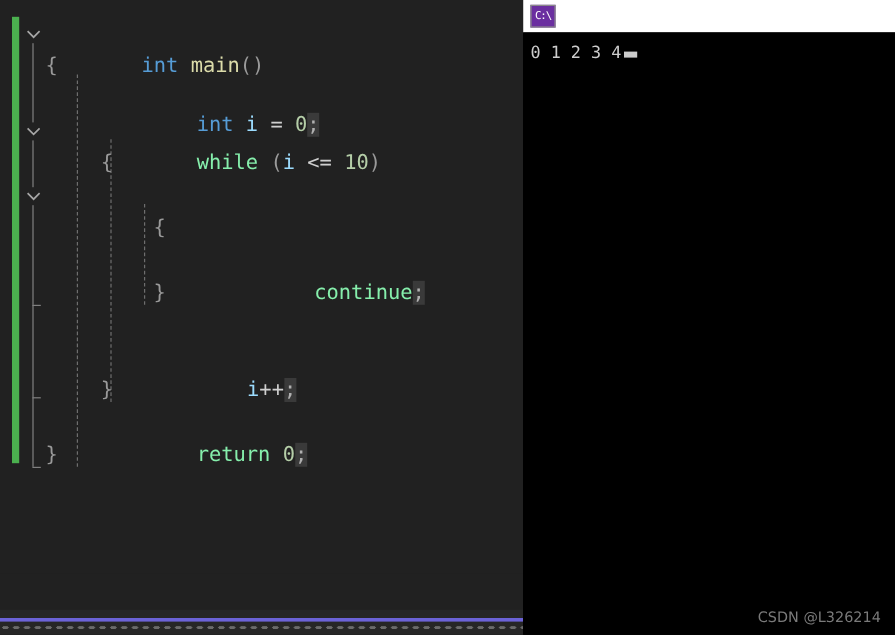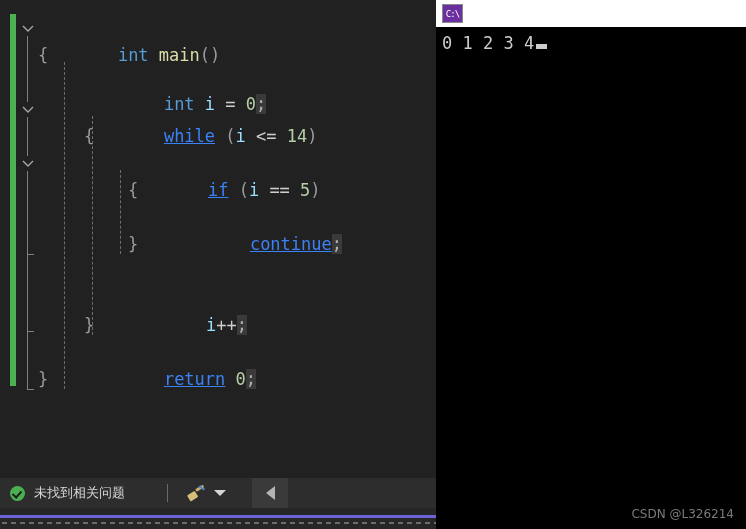--- a/index.html
+++ b/index.html
@@ -48,21 +48,21 @@
     position:absolute;width:7px;height:1px;background:#808080;
   }
   
   .iguide{
     position:absolute;width:0;border-left:1px dashed #6e6e6e;
   }
   .code-text{
     position:absolute;left:36px;top:0;
   }
   
-  .t-kw      {color:#3b82f6;text-decoration:underline;}   
+  .t-kw      {color:#86efac;}   
   .t-type    {color:#569cd6;}   
   .t-fn      {color:#dcdcaa;}   
   .t-var     {color:#9cdcfe;}   
   .t-num     {color:#b5cea8;}   
   .t-punc    {color:#cfcfcf;}
   .t-brace   {color:#9a9a9a;}
   .t-str     {color:#ce9178;}
   .t-fmt     {color:#d69d85;}
   .t-semi    {color:#b0b0b0;background:#3a3a3a;}
 
@@ -135,21 +135,21 @@
   #console-title-text{
     margin-left:7px;color:#111;font-size:14px;
     font-family:"DejaVu Sans","Liberation Sans",sans-serif;
     white-space:nowrap;overflow:hidden;
   }
   #console-body{
     position:absolute;left:0;top:27px;width:310px;height:502px;
     background:#000;padding:6px 0 0 6px;box-sizing:border-box;
   }
   #console-output{
-    color:#ccc;font-size:17px;font-family:"DejaVu Sans Mono",monospace;
+    color:#ccc;font-size:14px;font-family:"DejaVu Sans Mono",monospace;
     white-space:pre;
   }
   #console-cursor{
     display:inline-block;width:11px;height:5px;background:#cccccc;
     vertical-align:baseline;margin-left:2px;
   }
   #watermark{
     position:absolute;right:12px;bottom:8px;color:#7a7a7a;
     font-size:12px;font-family:"DejaVu Sans","Liberation Sans",sans-serif;
     white-space:nowrap;
@@ -211,39 +211,34 @@
     </div>
 
     <div class="code-line" style="top:64px;position:absolute;left:0;width:436px;">
       <span class="code-text" style="left:82px;">
         <span class="t-type">int</span><span class="t-punc"> </span><span class="t-var">i</span><span class="t-punc"> </span><span class="t-punc">=</span><span class="t-punc"> </span><span class="t-num">0</span><span class="t-semi">;</span>
       </span>
     </div>
 
     <div class="code-line" style="top:96px;position:absolute;left:0;width:436px;">
       <span class="code-text" style="left:82px;">
-        <span class="t-kw">while</span><span class="t-punc"> </span><span class="t-brace">(</span><span class="t-var">i</span><span class="t-punc"> </span><span class="t-punc">&lt;=</span><span class="t-punc"> </span><span class="t-num">14</span><span class="t-brace">)</span>
+        <span class="t-kw">while</span><span class="t-punc"> </span><span class="t-brace">(</span><span class="t-var">i</span><span class="t-punc"> </span><span class="t-punc">&lt;=</span><span class="t-punc"> </span><span class="t-num">10</span><span class="t-brace">)</span>
       </span>
     </div>
 
     <div class="code-line" style="top:123px;position:absolute;left:0;width:436px;">
       <span class="code-text" style="left:84px;"><span class="t-brace">{</span></span>
     </div>
 
-    <div class="code-line" style="top:150px;position:absolute;left:0;width:436px;">
-      <span class="code-text" style="left:126px;">
-        <span class="t-kw">if</span><span class="t-punc"> </span><span class="t-brace">(</span><span class="t-var">i</span><span class="t-punc"> </span><span class="t-punc">==</span><span class="t-punc"> </span><span class="t-num">5</span><span class="t-brace">)</span>
-      </span>
-    </div>
 
     <div class="code-line" style="top:177px;position:absolute;left:0;width:436px;">
       <span class="code-text" style="left:128px;"><span class="t-brace">{</span></span>
     </div>
 
-    <div class="code-line" style="top:204px;position:absolute;left:0;width:436px;">
+    <div class="code-line" style="top:204px;position:absolute;left:12px;width:436px;">
       <span class="code-text" style="left:168px;">
         <span class="t-kw">continue</span><span class="t-semi">;</span>
       </span>
     </div>
 
     <div class="code-line" style="top:231px;position:absolute;left:0;width:436px;">
       <span class="code-text" style="left:128px;"><span class="t-brace">}</span></span>
     </div>
 
 
@@ -262,37 +257,20 @@
         <span class="t-kw">return</span><span class="t-punc"> </span><span class="t-num">0</span><span class="t-semi">;</span>
       </span>
     </div>
 
     <div class="code-line" style="top:366px;position:absolute;left:0;width:436px;">
       <span class="code-text" style="left:38px;"><span class="t-brace">}</span></span>
     </div>
 
   </div>
 
-  <div id="status-bar">
-    <div id="status-check"></div>
-    <div id="status-text">未找到相关问题</div>
-    <div class="status-sep"></div>
-    <div id="broom-icon">
-      <svg width="20" height="18" viewBox="0 0 20 18">
-        <rect x="2" y="9" width="9" height="7" rx="1" fill="#d9c07a" transform="rotate(-32 6 12)"></rect>
-        <rect x="9" y="3" width="9" height="3" rx="1.2" fill="#c9b06a" transform="rotate(-32 13 4)"></rect>
-        <circle cx="14.5" cy="3" r="1.6" fill="#4f86d8"></circle>
-        <circle cx="17.5" cy="5" r="1.2" fill="#4f86d8"></circle>
-      </svg>
-    </div>
-    <div id="broom-caret"></div>
-    <div id="nav-back-panel">
-      <div id="nav-back-arrow"></div>
-    </div>
-  </div>
 
   <div id="bottom-strip">
     <div id="purple-rule"></div>
     <div id="dotted-row"></div>
   </div>
 
 </div>
 
 <div id="console-window">
   <div id="console-titlebar">

